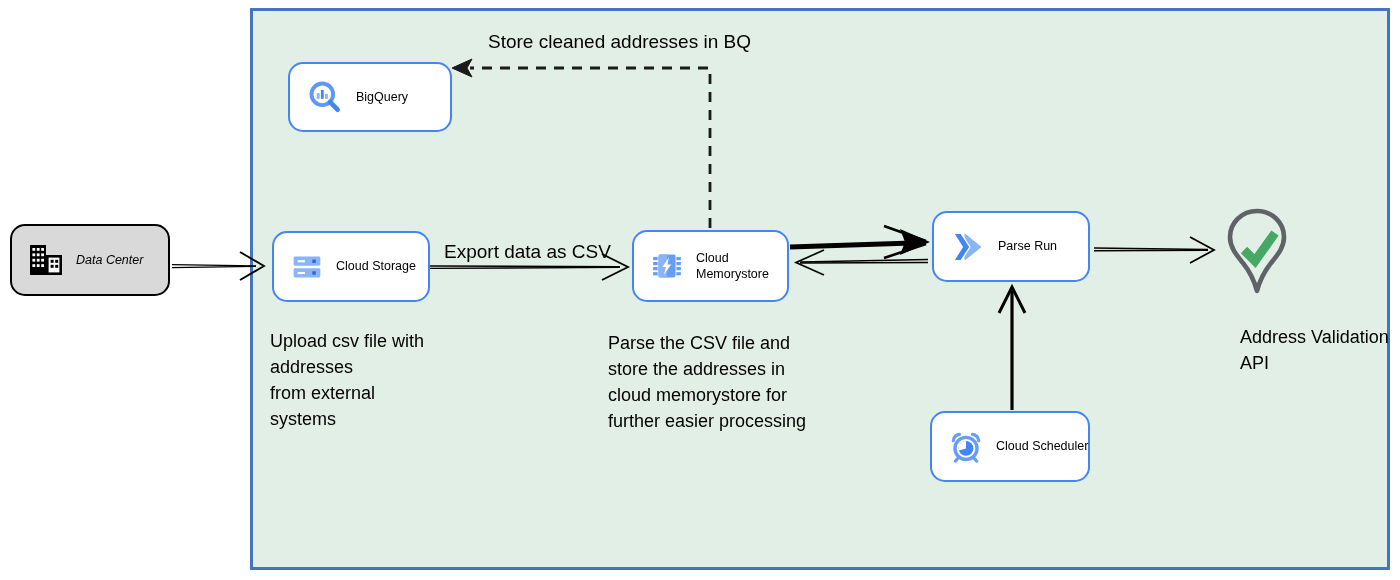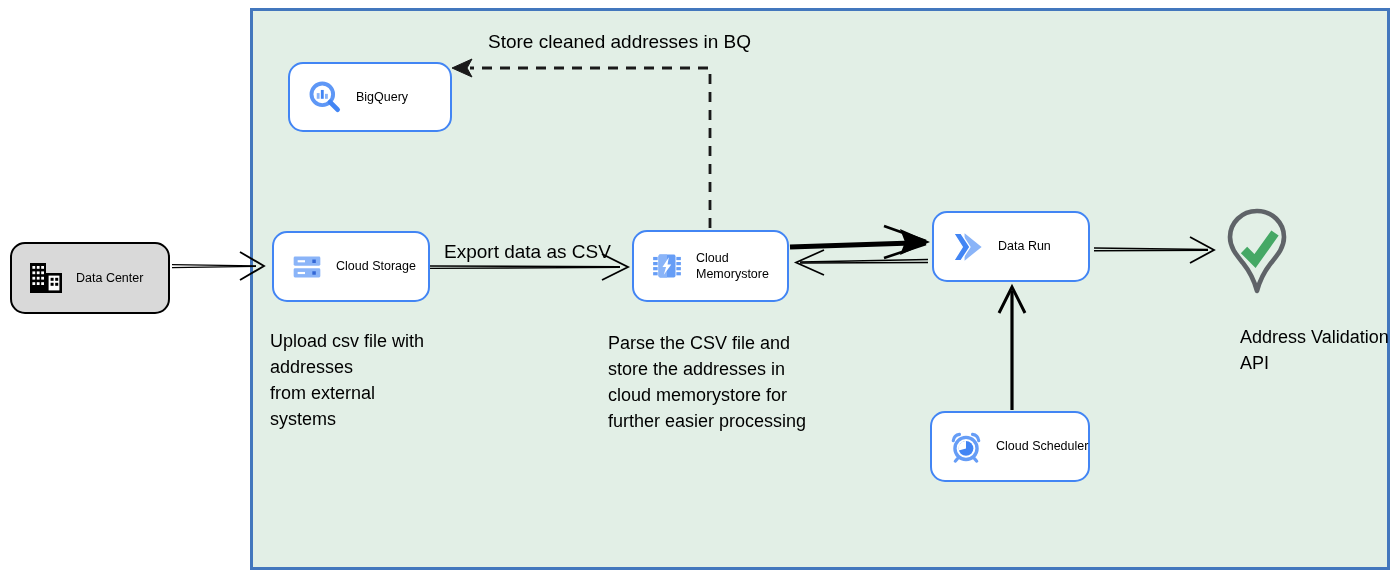--- a/index.html
+++ b/index.html
@@ -16,21 +16,21 @@
   .iconbox{display:flex;align-items:center;justify-content:center;flex:0 0 auto;}
   .pin{position:absolute;left:1222px;top:206px;z-index:2;}
 </style>
 </head>
 <body>
 
 <div class="canvas">
 
   <div class="zone"></div>
 
-  <div class="node dc" style="left:10px;top:242px;width:160px;height:72px;">
+  <div class="node dc" style="left:10px;top:224px;width:160px;height:72px;font-style:italic;">
     <span class="iconbox">
       <svg width="34" height="30" viewBox="0 0 34 30">
         <rect x="1" y="0" width="16" height="30" fill="#000"></rect>
         <g fill="#fff">
           <rect x="3.4" y="3" width="2.8" height="2.8"></rect>
             <rect x="7.8" y="3" width="2.8" height="2.8"></rect>
             <rect x="12.2" y="3" width="2.8" height="2.8"></rect>
           <rect x="3.4" y="8.4" width="2.8" height="2.8"></rect>
             <rect x="7.8" y="8.4" width="2.8" height="2.8"></rect>
             <rect x="12.2" y="8.4" width="2.8" height="2.8"></rect>
@@ -102,21 +102,21 @@
     <span class="label">Cloud Storage</span>
   </div>
 
   <div class="node" style="left:932px;top:211px;width:158px;height:71px;">
     <span class="iconbox">
       <svg width="34" height="30" viewBox="0 0 24 22">
         <path d="M9.5 1 L22 11 9.5 21 Z" fill="#8ab4f8"></path>
         <path d="M1.5 1 h5.4 L13.4 11 6.9 21 H1.5 L7.8 11 Z" fill="#4285f4" stroke="#ffffff" stroke-width="1"></path>
       </svg>
     </span>
-    <span class="label">Data Run</span>
+    <span class="label">Parse Run</span>
   </div>
 
   <div class="node" style="left:930px;top:411px;width:160px;height:71px;">
     <span class="iconbox">
       <svg width="34" height="34" viewBox="0 0 24 24">
         <path d="M3 7.6 A5.2 5.2 0 0 1 7.4 3.1" stroke="#669df6" stroke-width="2.2" fill="none" stroke-linecap="round"></path>
         <path d="M21 7.6 A5.2 5.2 0 0 0 16.6 3.1" stroke="#669df6" stroke-width="2.2" fill="none" stroke-linecap="round"></path>
         <path d="M6 20.2 L4.4 22" stroke="#669df6" stroke-width="2.2" stroke-linecap="round"></path>
         <path d="M18 20.2 L19.6 22" stroke="#669df6" stroke-width="2.2" stroke-linecap="round"></path>
         <circle cx="12" cy="13" r="7.8" fill="#ffffff" stroke="#669df6" stroke-width="2.4"></circle>

